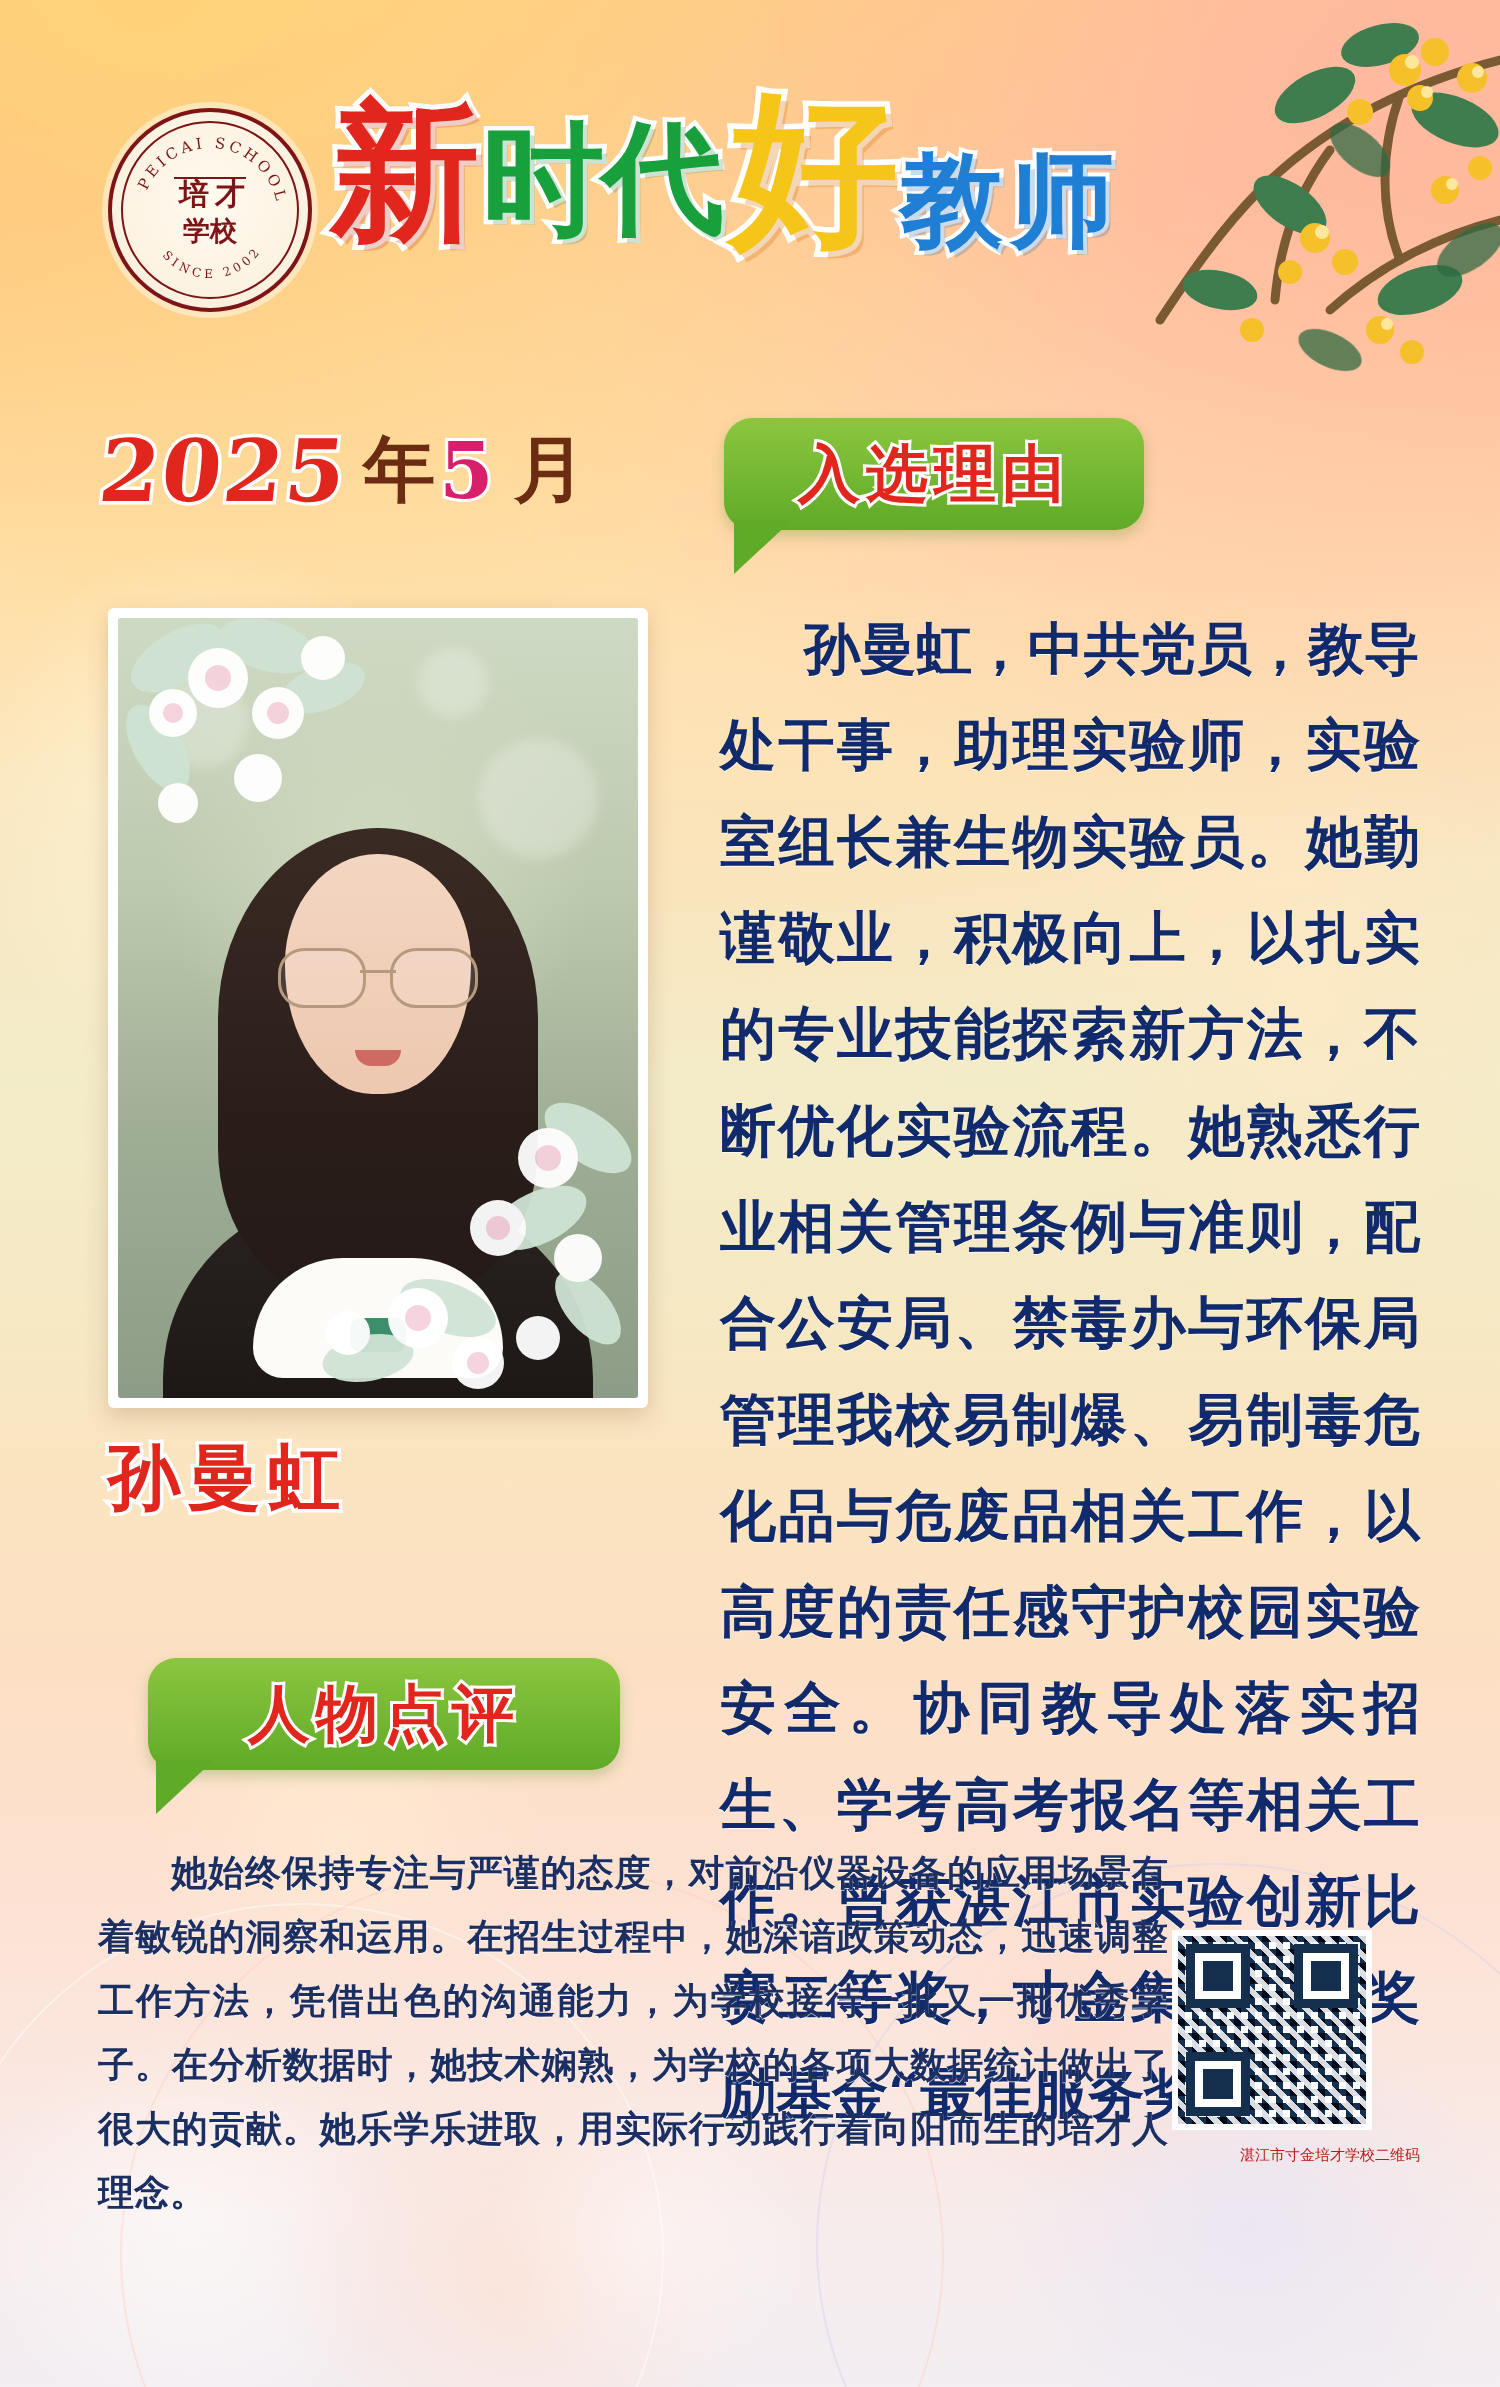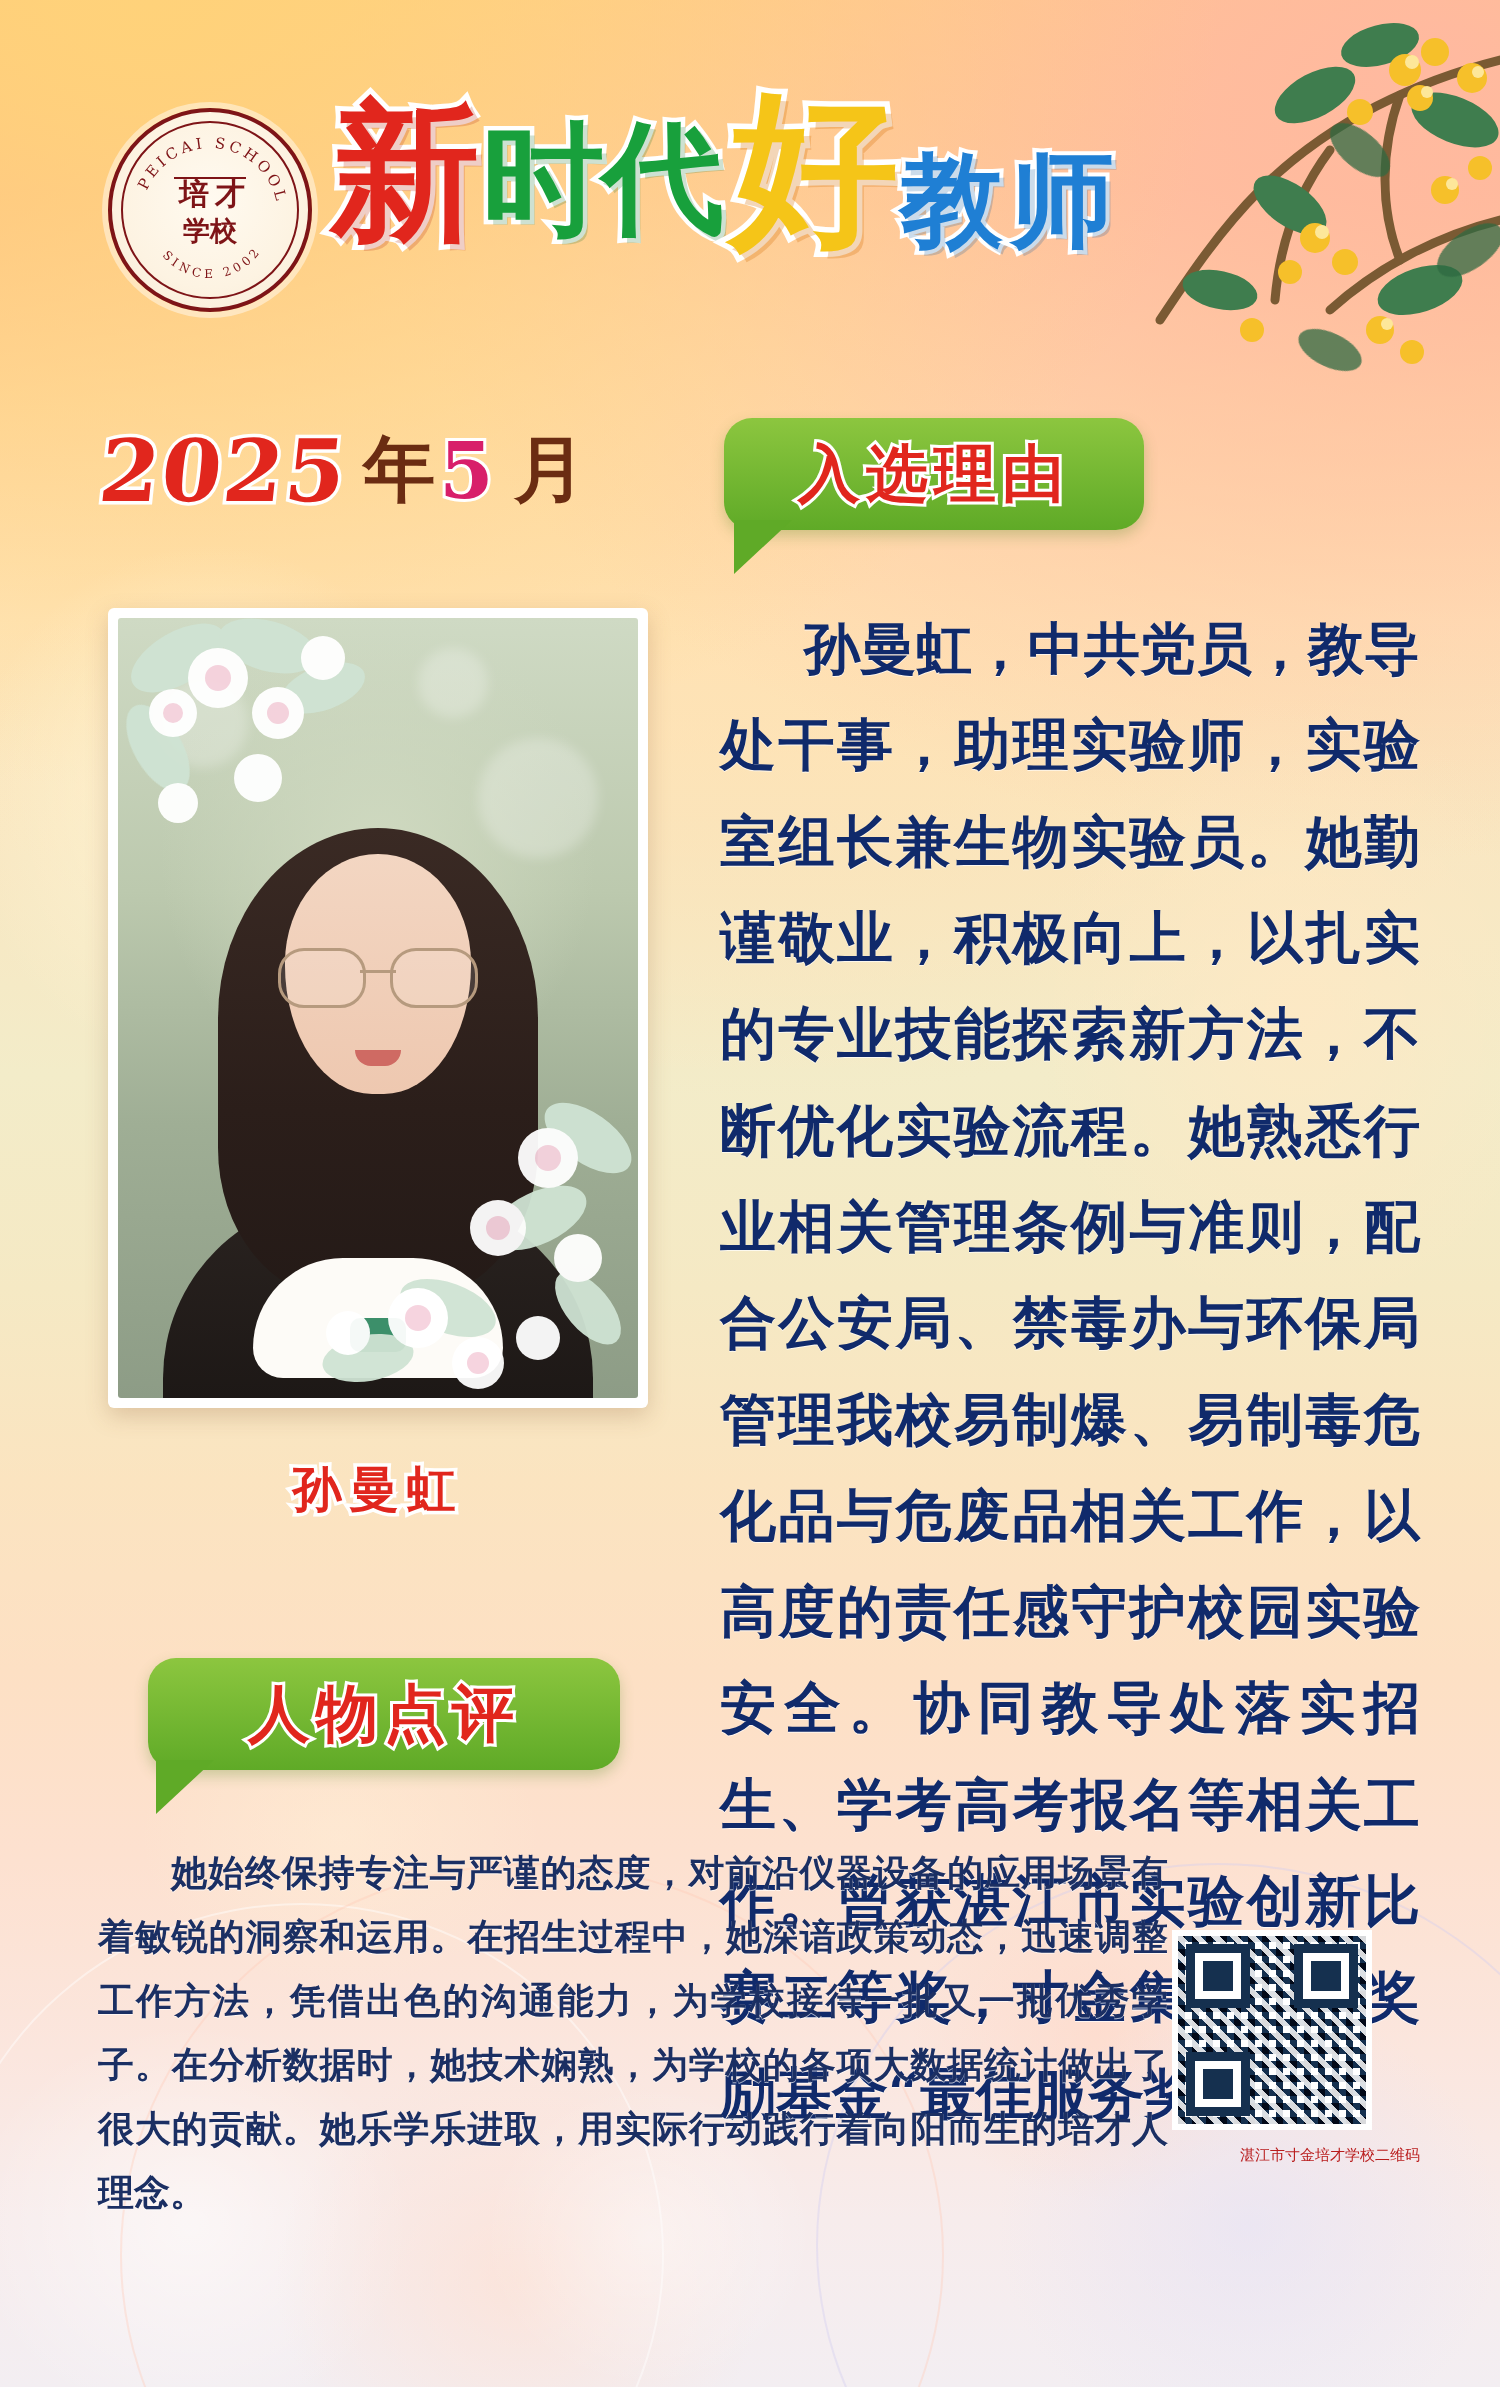--- a/index.html
+++ b/index.html
@@ -188,26 +188,25 @@
   .body{
     position:absolute;left:50%;bottom:0;transform:translateX(-50%);
     width:430px;height:200px;border-radius:180px 180px 0 0;
     background:linear-gradient(180deg,#2a2320 0%,#1d1816 100%);
   }
   .bowtie{position:absolute;left:50%;top:700px;transform:translateX(-50%);width:56px;height:34px;background:#3c8f6a;border-radius:10px;}
   .flower-overlay{position:absolute;inset:0;pointer-events:none;}
   .flower-overlay svg{width:100%;height:100%;}
 
   .person-name{
-    position:absolute;left:108px;top:1430px;width:540px;text-align:center;
-    font-family:"DejaVu Serif","Liberation Serif",serif;
-    font-size:49px;font-weight:700;color:#e1261d;
+    position:absolute;left:108px;top:1430px;width:540px;text-align:left;
+    font-family:"DejaVu Serif","Liberation Serif",serif;
+    font-size:72px;font-weight:700;color:#e1261d;
     -webkit-text-stroke:7px #fff;paint-order:stroke fill;
     letter-spacing:8px;
-    margin-top:27px;
   }
 
   
   .reason-text{
     position:absolute;left:720px;top:600px;width:700px;
     font-family:"DejaVu Serif","Liberation Serif",serif;
     font-size:56px;line-height:1.72;color:#102a6b;font-weight:700;
     text-align:justify;
     text-shadow:0 1px 0 rgba(255,255,255,.7);
   }

